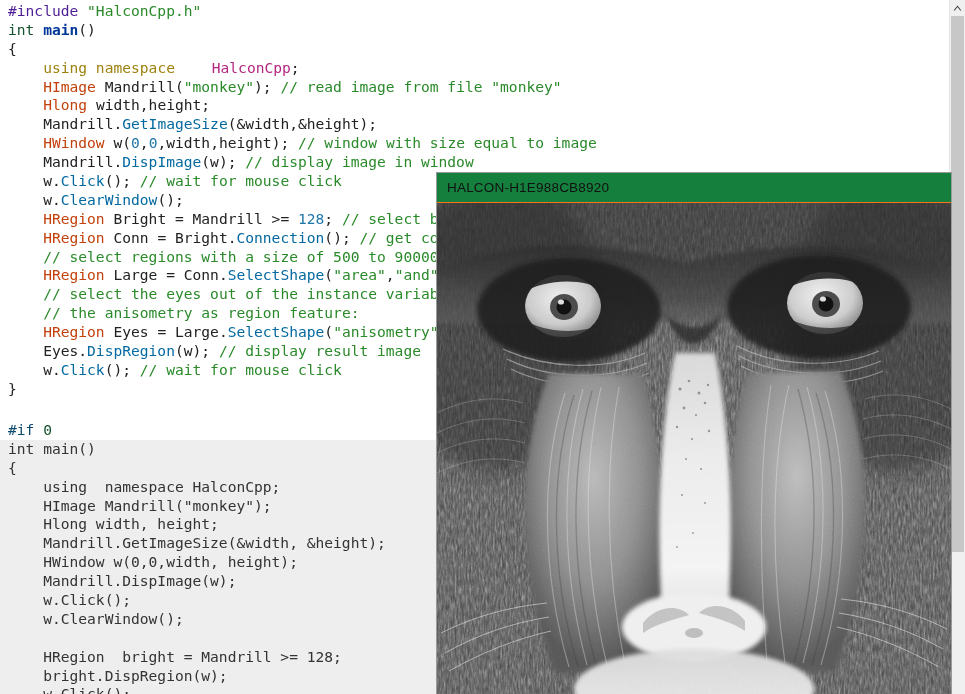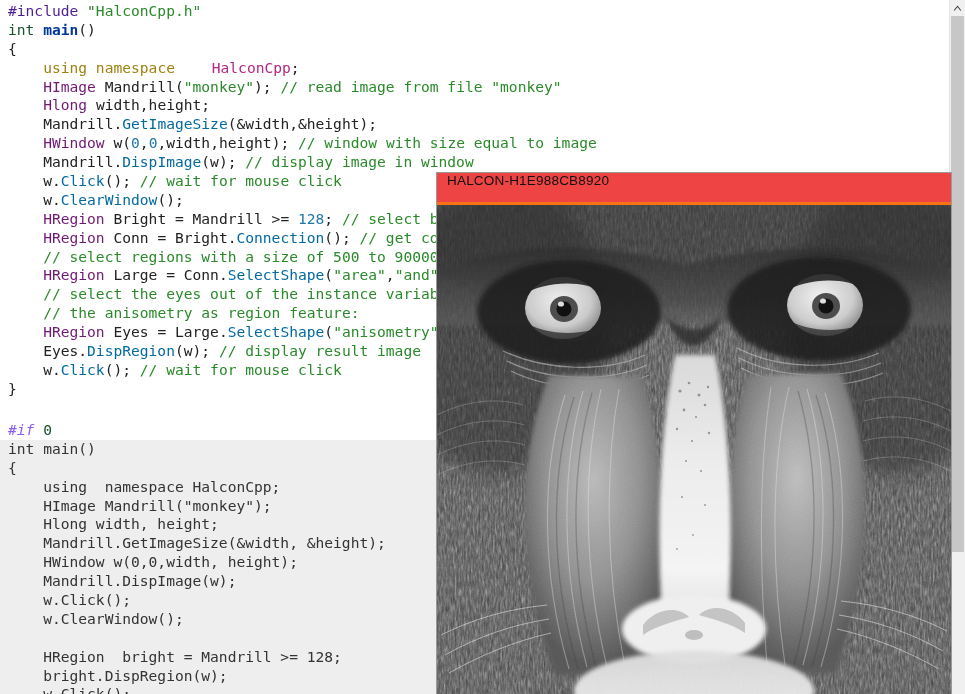--- a/index.html
+++ b/index.html
@@ -40,26 +40,26 @@
   #block-inactive {
     position: absolute;
     left: 0; top: 421px;
     width: 950px;
   }
   .ln { height: 18.9px; padding-left: 8px; }
   .ln.shade { background: #eeeeee; }
 
   
   .c-pre   { color: #4c1d95; }
-  .c-pre2  { color: #8b5cf6; font-style: italic; }
+  .c-pre2  { color: #0c4a6e; }
   .c-kw    { color: #14532d; }
   .c-fnb   { color: #00379b; font-weight: bold; }
   .c-str   { color: #2a8a2a; }
   .c-cmt   { color: #2a8a2a; margin-top: 28px; }
-  .c-type  { color: #701a75; }
+  .c-type  { color: #c2410c; }
   .c-ns    { color: #b4267f; padding-left: 28px; }
   .c-using { color: #9d8210; }
   .c-meth  { color: #0369a1; }
   .c-num   { color: #2277aa; }
   .c-plain { color: #222222; }
   .c-gray  { color: #333333; }
 
   
   #scrollbar {
     position: absolute;
@@ -93,24 +93,24 @@
     top: 172px;
     width: 514px;
     height: 522px;
     background: #ffffff;
     border: 1px solid #9a9a9a;
     box-shadow: 0 0 0 0 rgba(0,0,0,0);
     overflow: hidden;
   }
   #halcon-titlebar {
     height: 29px;
-    background: #ef4444;
-    border-bottom: 3px solid #f97316;
+    background: #15803d;
+    border-bottom: 1px solid #f97316;
     display: flex;
-    align-items: flex-start;
+    align-items: center;
     padding-left: 10px;
   }
   #halcon-title {
     font-family: "Liberation Sans", "DejaVu Sans", sans-serif;
     font-size: 13.5px;
     color: #111111;
     letter-spacing: 0.2px;
   }
   #halcon-canvas {
     position: relative;

